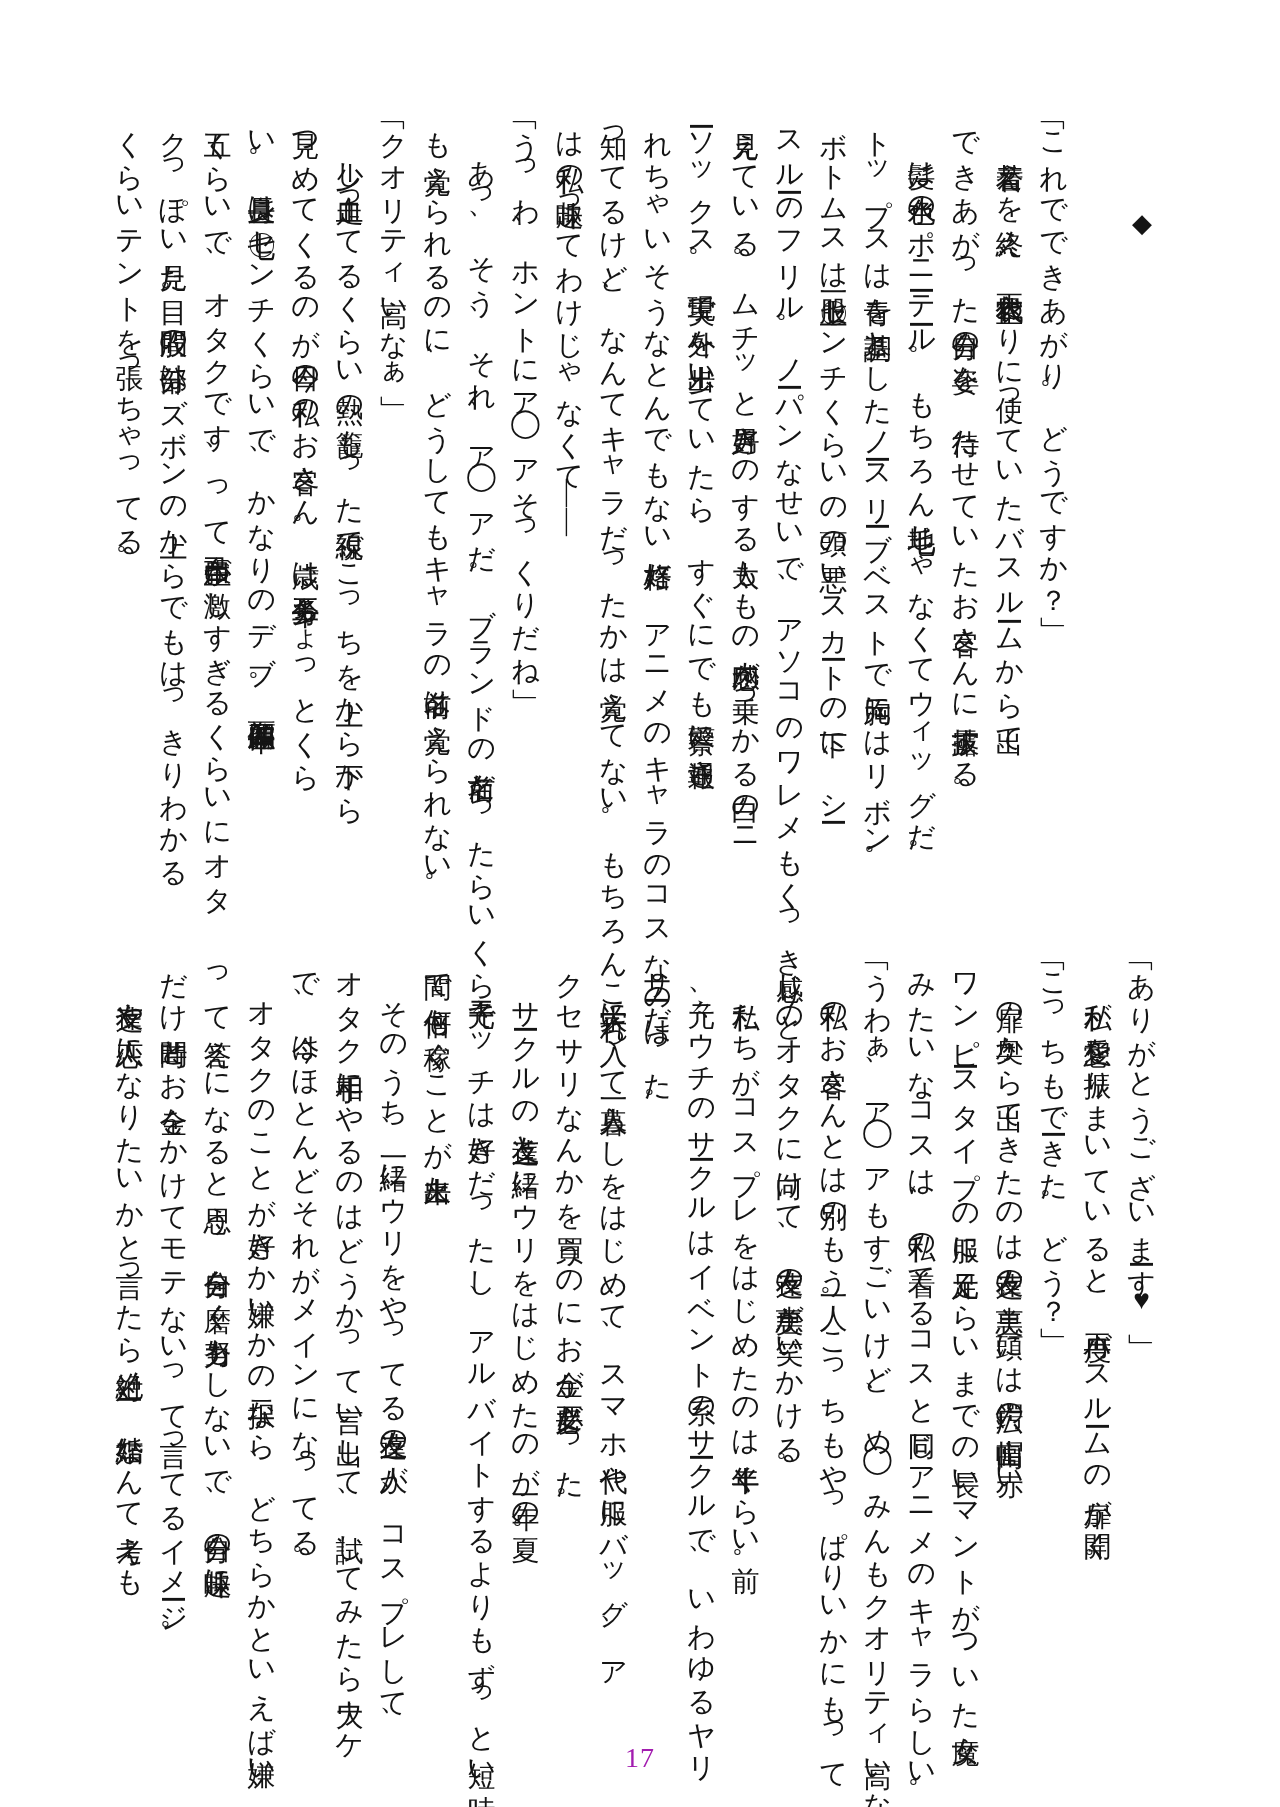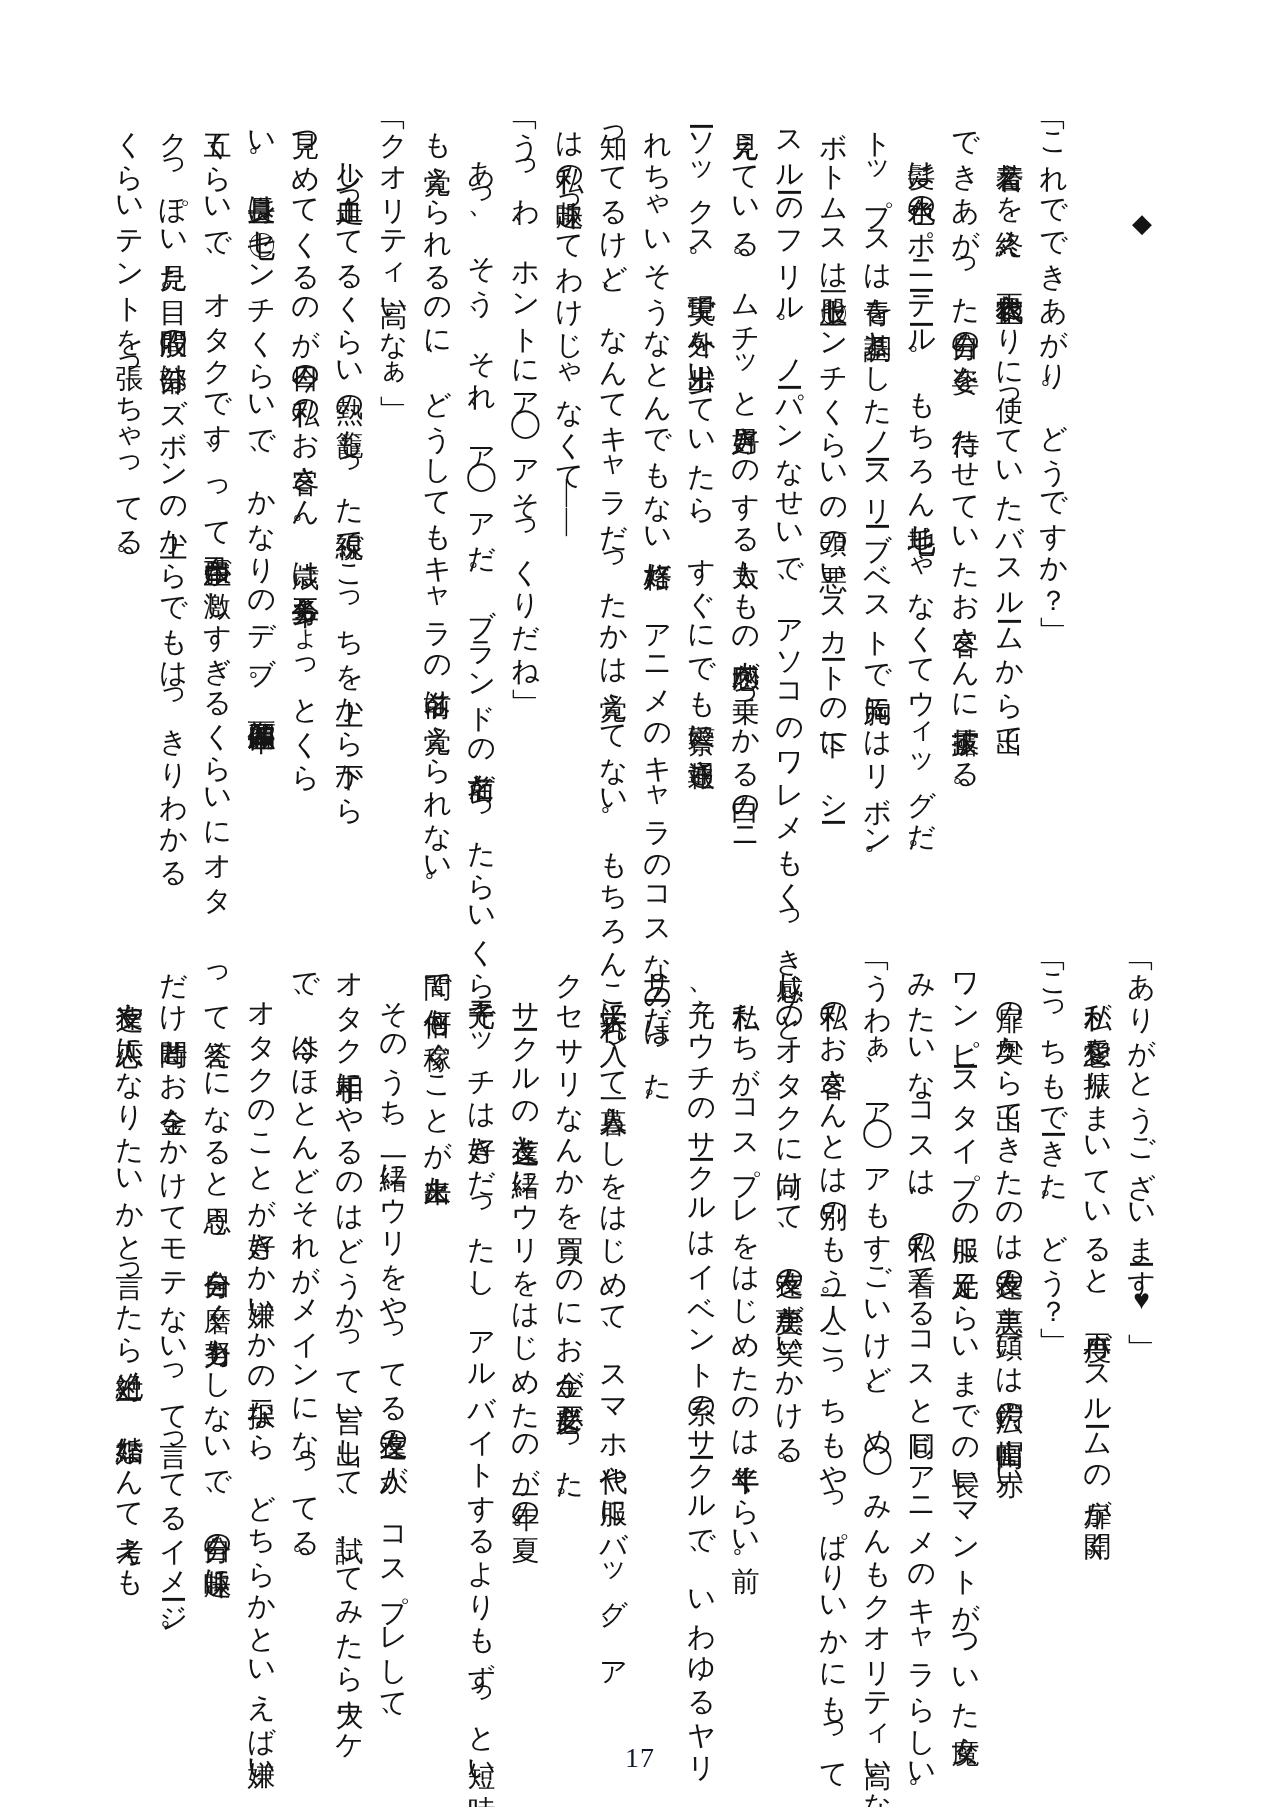--- a/index.html
+++ b/index.html
@@ -53,21 +53,21 @@
     letter-spacing: 0;
   }
   .page-number {
     position: absolute;
     top: 1742px;
     left: 0;
     right: 0;
     text-align: center;
     font-size: 28px;
     letter-spacing: 1px;
-    color: #0f172a;
+    color: #a21caf;
     font-family: "Liberation Serif", "DejaVu Serif", serif;
   }
 </style>
 </head>
 <body>
 
 <div class="page">
 
   <div class="vblock top-block">
     <div class="line divider-line">

